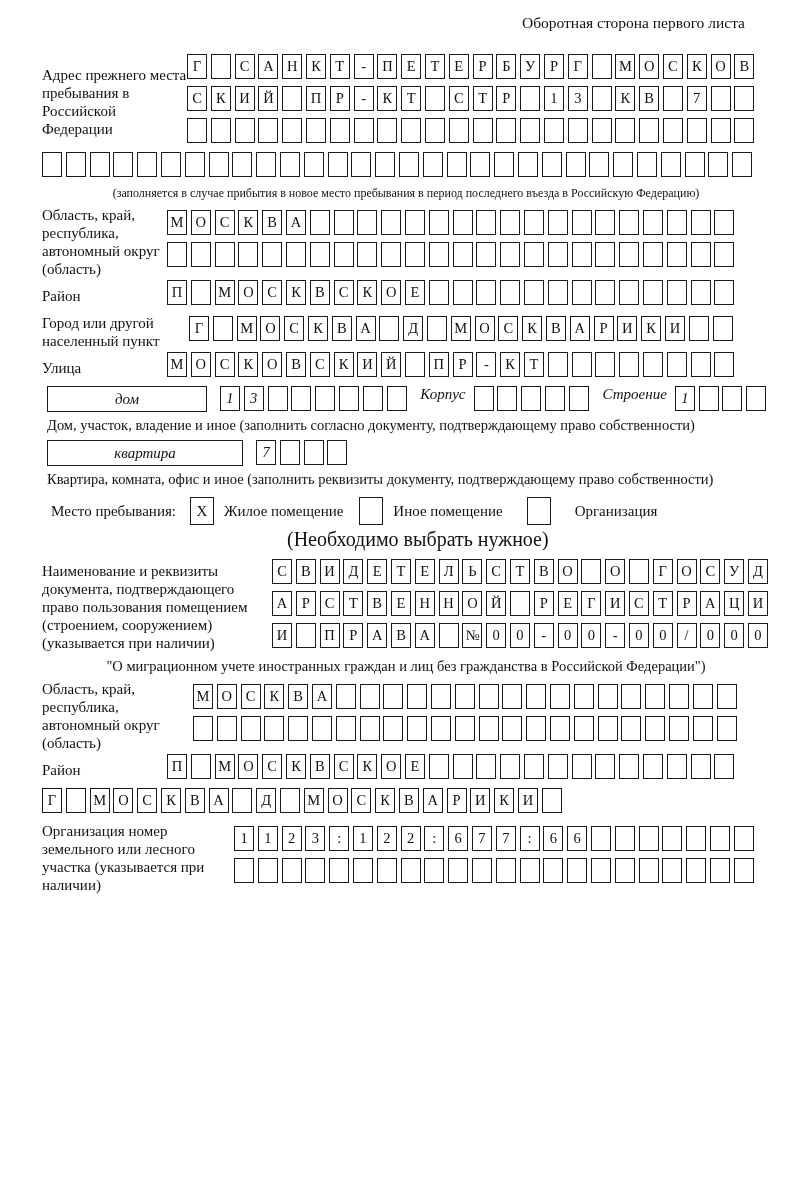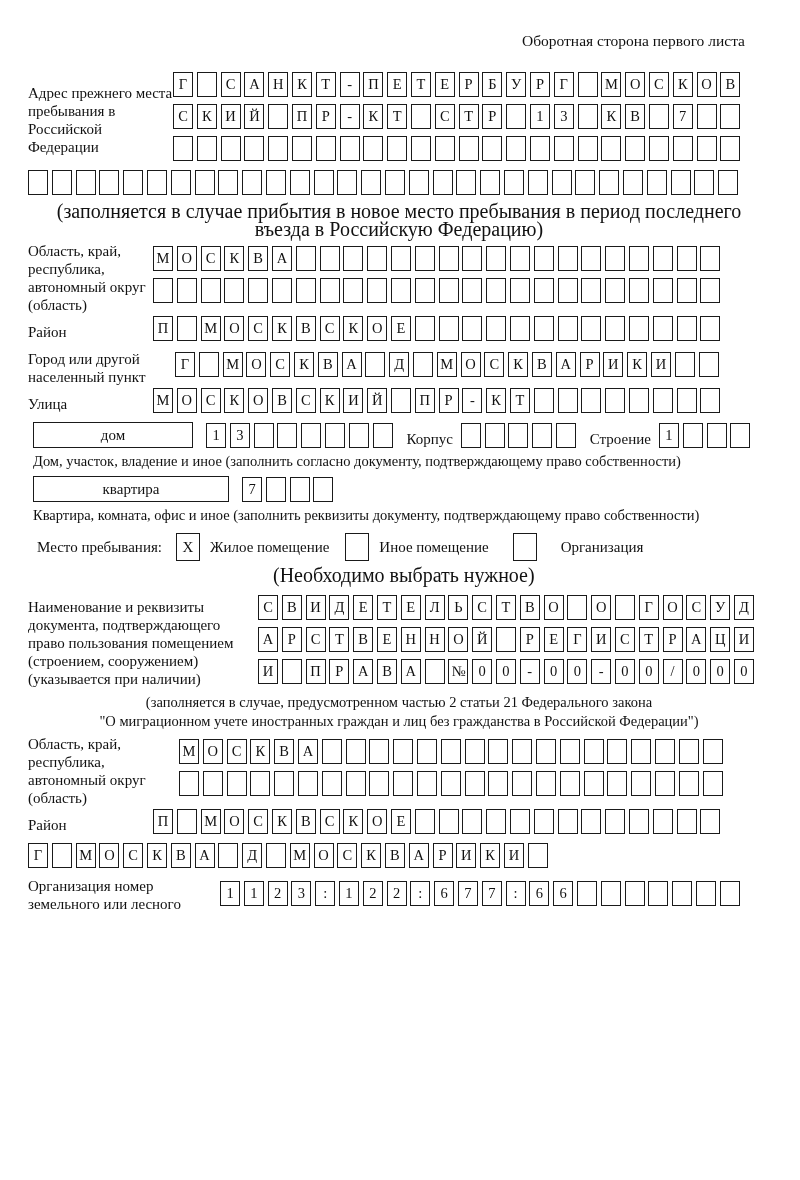--- a/index.html
+++ b/index.html
@@ -1,43 +1,43 @@
 <!DOCTYPE html>
 <html><head>
 <meta charset="utf-8">
 <style>
   * { margin:0; padding:0; box-sizing:border-box; }
   html,body { background:#ffffff; }
   .page {
-    position:relative; width:800px; height:894px; margin:18px auto;
+    position:relative; width:800px; height:894px; margin:0 auto;
     background:#fff; color:#111;
     font-family:"Liberation Serif", "DejaVu Serif", serif;
-    font-size:15px; padding:14px 30px 0 28px; overflow:hidden;
+    font-size:15px; padding:14px 30px 0 42px; overflow:hidden;
   }
   .header-note { text-align:right; padding-right:25px; font-size:15.5px; margin-bottom:22px; }
 
   
   .cellrow { display:flex; height:25px; margin-bottom:7px; }
   .cell {
     width:20px; height:25px; margin-right:3.8px; flex:0 0 auto;
     border:1.6px solid #1a1a1a; display:inline-flex;
     align-items:center; justify-content:center;
     font-size:14.5px; line-height:1; background:#fff;
   }
   .field { display:flex; align-items:center; }
   .flabel { line-height:18px; font-size:15px; flex:0 0 auto; }
   .rows { flex:1 1 auto; }
 
   .w145{width:145px;} .w125{width:125px;} .w147{width:147px;}
   .w151{width:151px;} .w192{width:192px;} .w230{width:230px;}
 
-  .caption { font-size:20px; text-align:center; line-height:18px; }
+  .caption { font-size:12px; text-align:center; line-height:18px; }
   .sec-title { font-weight:bold; font-size:16px; text-align:center; margin:6px 0 10px 0; }
 
-  .house-row { display:flex; align-items:flex-end; margin:2px 0 4px 5px; }
+  .house-row { display:flex; align-items:flex-start; margin:2px 0 4px 5px;font-style:italic; }
   .wide-box { border:1.6px solid #1a1a1a; height:26px; display:flex;
               align-items:center; justify-content:center; font-size:15px; }
   .dom-box { width:160px; margin-right:13px; }
   .kv-box  { width:196px; margin-right:13px; }
   .inline-lbl { margin:0 8px 0 10px; }
 
   .stay-row { display:flex; align-items:center; margin:8px 0 2px 9px; height:30px; }
   .checkbox { width:24px; height:28px; border:1.6px solid #1a1a1a; flex:0 0 auto;
               display:inline-flex; align-items:center; justify-content:center; font-size:15px; }
   .stay-note { font-size:20px; margin:2px 0 8px 245px; }
@@ -450,21 +450,20 @@
           <span class="cell">0</span>
           <span class="cell">0</span>
           <span class="cell">/</span>
           <span class="cell">0</span>
           <span class="cell">0</span>
           <span class="cell">0</span>
         </div>
     </div>
   </div>
 
-  <div class="fact-note">(заполняется в случае, предусмотренном частью 2 статьи 21 Федерального закона</div>
   <div class="fact-note mb4">"О миграционном учете иностранных граждан и лиц без гражданства в Российской Федерации")</div>
 
   <div class="field mb2">
     <div class="flabel w151">Область, край, республика, автономный округ (область)</div>
     <div class="rows">
       <div class="cellrow">
           <span class="cell">М</span>
           <span class="cell">О</span>
           <span class="cell">С</span>
           <span class="cell">К</span>

